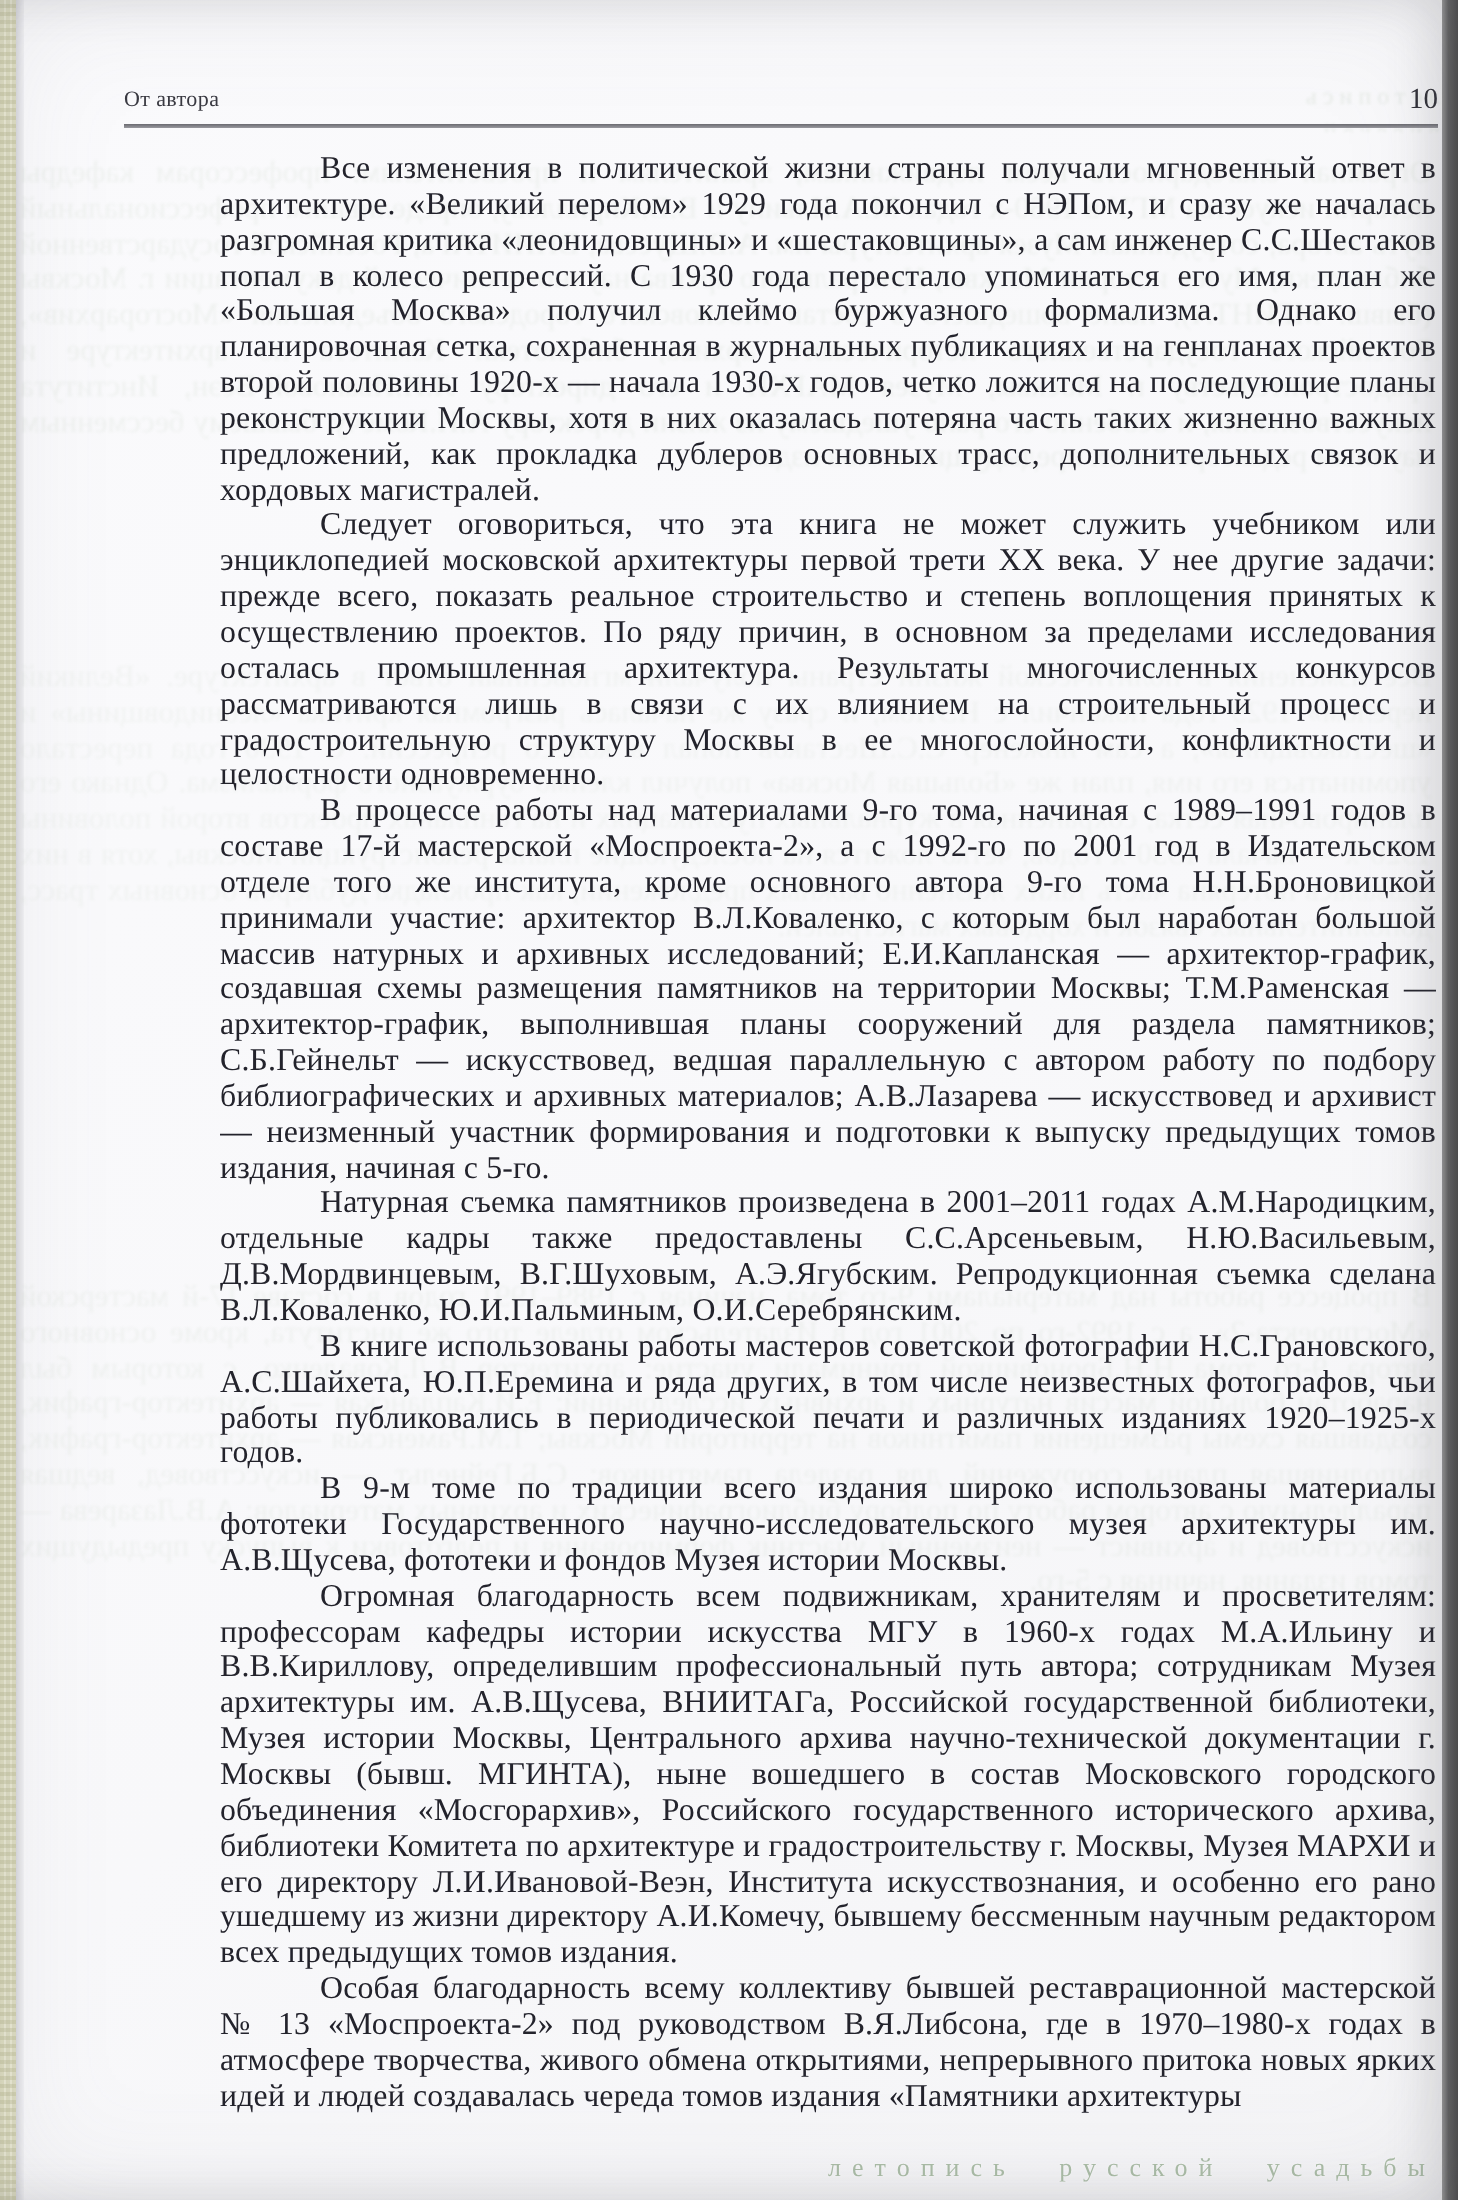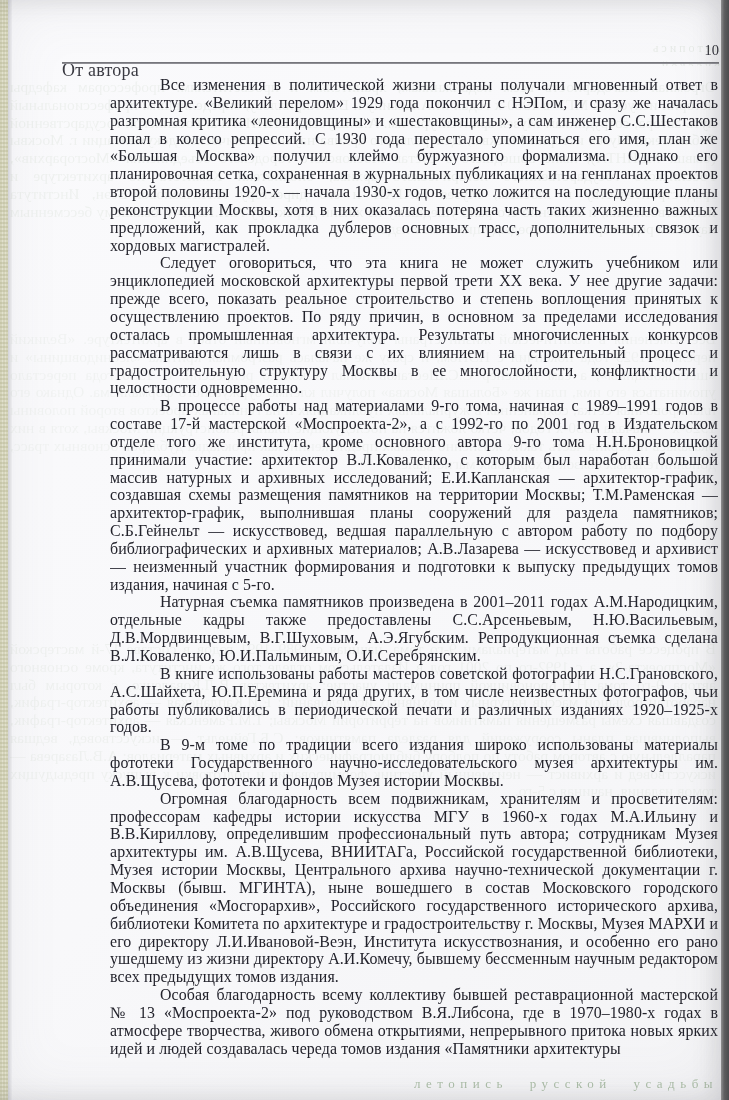--- a/index.html
+++ b/index.html
@@ -46,22 +46,22 @@
     pointer-events:none;
     user-select:none;
   }
   .g1{left:10px;top:78px;width:706px;height:250px;opacity:.075;}
   .g2{left:10px;top:330px;width:706px;height:300px;opacity:.055;}
   .g3{left:10px;top:640px;width:706px;height:430px;opacity:.065;}
   .g4{left:620px;top:40px;width:100px;height:26px;opacity:.12;font-size:12px;letter-spacing:3px;}
 
   
   .running-title{
-    position:absolute;left:62px;top:60px;
-    font-size:18px;color:#3a3a42;letter-spacing:.2px;
+    position:absolute;left:62px;top:44px;
+    font-size:11px;color:#3a3a42;letter-spacing:.2px;
   }
   .page-number{
     position:absolute;top:42px;left:62px;width:657px;
     text-align:right;font-size:14.5px;color:#2e2e36;
   }
   .header-rule{
     position:absolute;left:62px;top:62px;width:657px;height:2px;
     background:linear-gradient(180deg,#6a6a70,#9a9aa0);
   }
 

